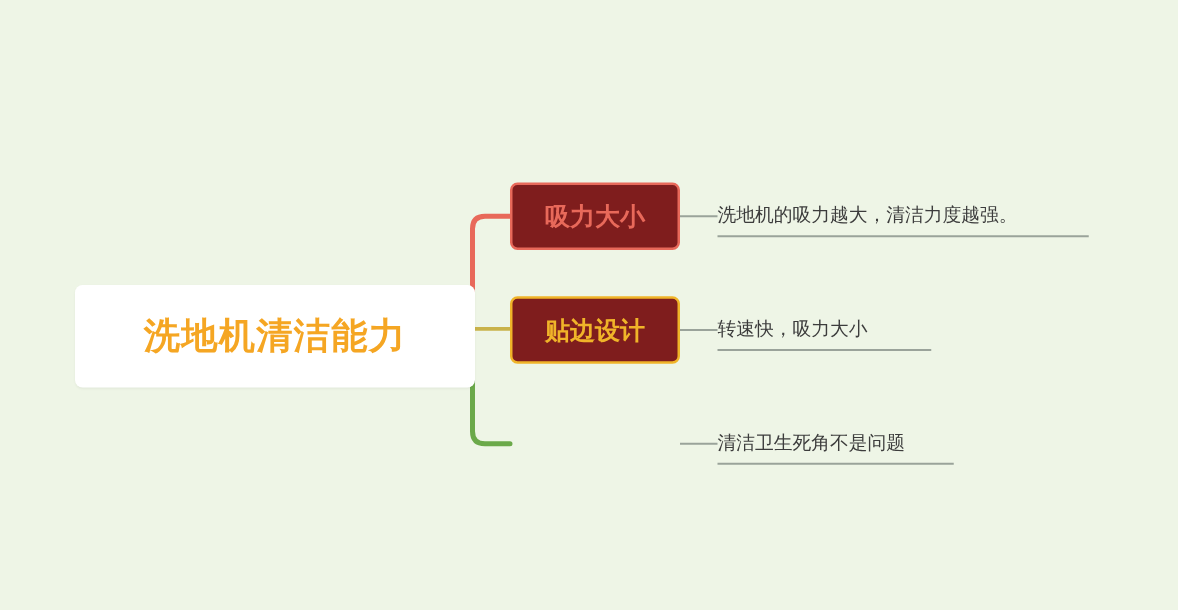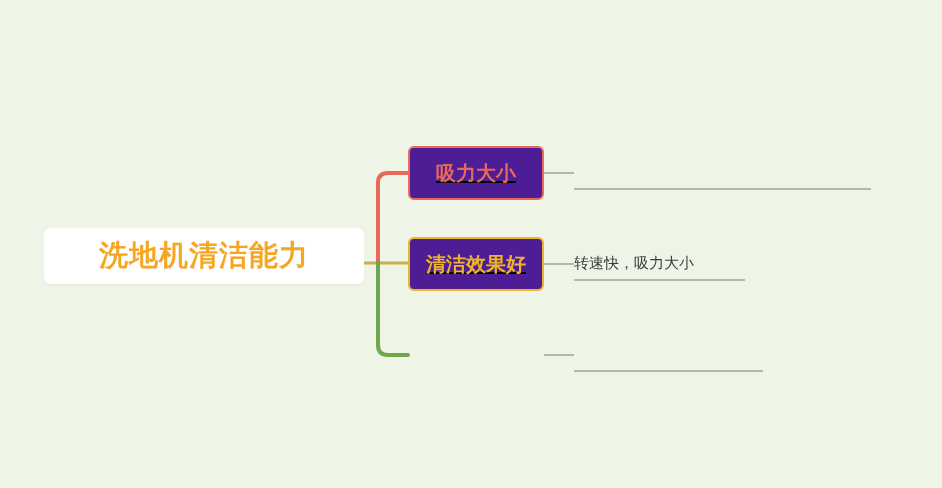--- a/index.html
+++ b/index.html
@@ -21,48 +21,47 @@
   svg.connectors {
     position: absolute;
     left: 0;
     top: 0;
     width: 942px;
     height: 488px;
     pointer-events: none;
   }
   .root-node {
     position: absolute;
-    left: 44px;
+    left: 60px;
     top: 228px;
     width: 320px;
-    height: 56px;
+    height: 82px;
     background: #ffffff;
     border-radius: 6px;
     display: flex;
     align-items: center;
     justify-content: center;
     box-shadow: 0 1px 2px rgba(0,0,0,0.05);
   }
   .root-node .label {
     font-size: 29px;
     font-weight: bold;
     color: #f5a623;
     letter-spacing: 1px;
   }
   .branch-node {
     position: absolute;
     width: 136px;
     height: 54px;
-    background: #4c1d95;
+    background: #7f1d1d;
     border-radius: 6px;
     display: flex;
     align-items: center;
     justify-content: center;
     box-sizing: border-box;
-    text-decoration: underline;
   }
   .branch-node .label {
     font-size: 20px;
     font-weight: bold;
   }
   .branch-0 {
     left: 408px;
     top: 146px;
     border: 2px solid #e8695a;
   }
@@ -113,18 +112,20 @@
   </svg>
 
   <div class="root-node">
     <span class="label">洗地机清洁能力</span>
   </div>
 
   <div class="branch-node branch-0">
     <span class="label">吸力大小</span>
   </div>
   <div class="branch-node branch-1">
-    <span class="label">清洁效果好</span>
+    <span class="label">贴边设计</span>
   </div>
 
+  <div class="leaf-text leaf-0">洗地机的吸力越大，清洁力度越强。</div>
   <div class="leaf-text leaf-1">转速快，吸力大小</div>
+  <div class="leaf-text leaf-2">清洁卫生死角不是问题</div>
 
 </div>
 
 </body></html>

